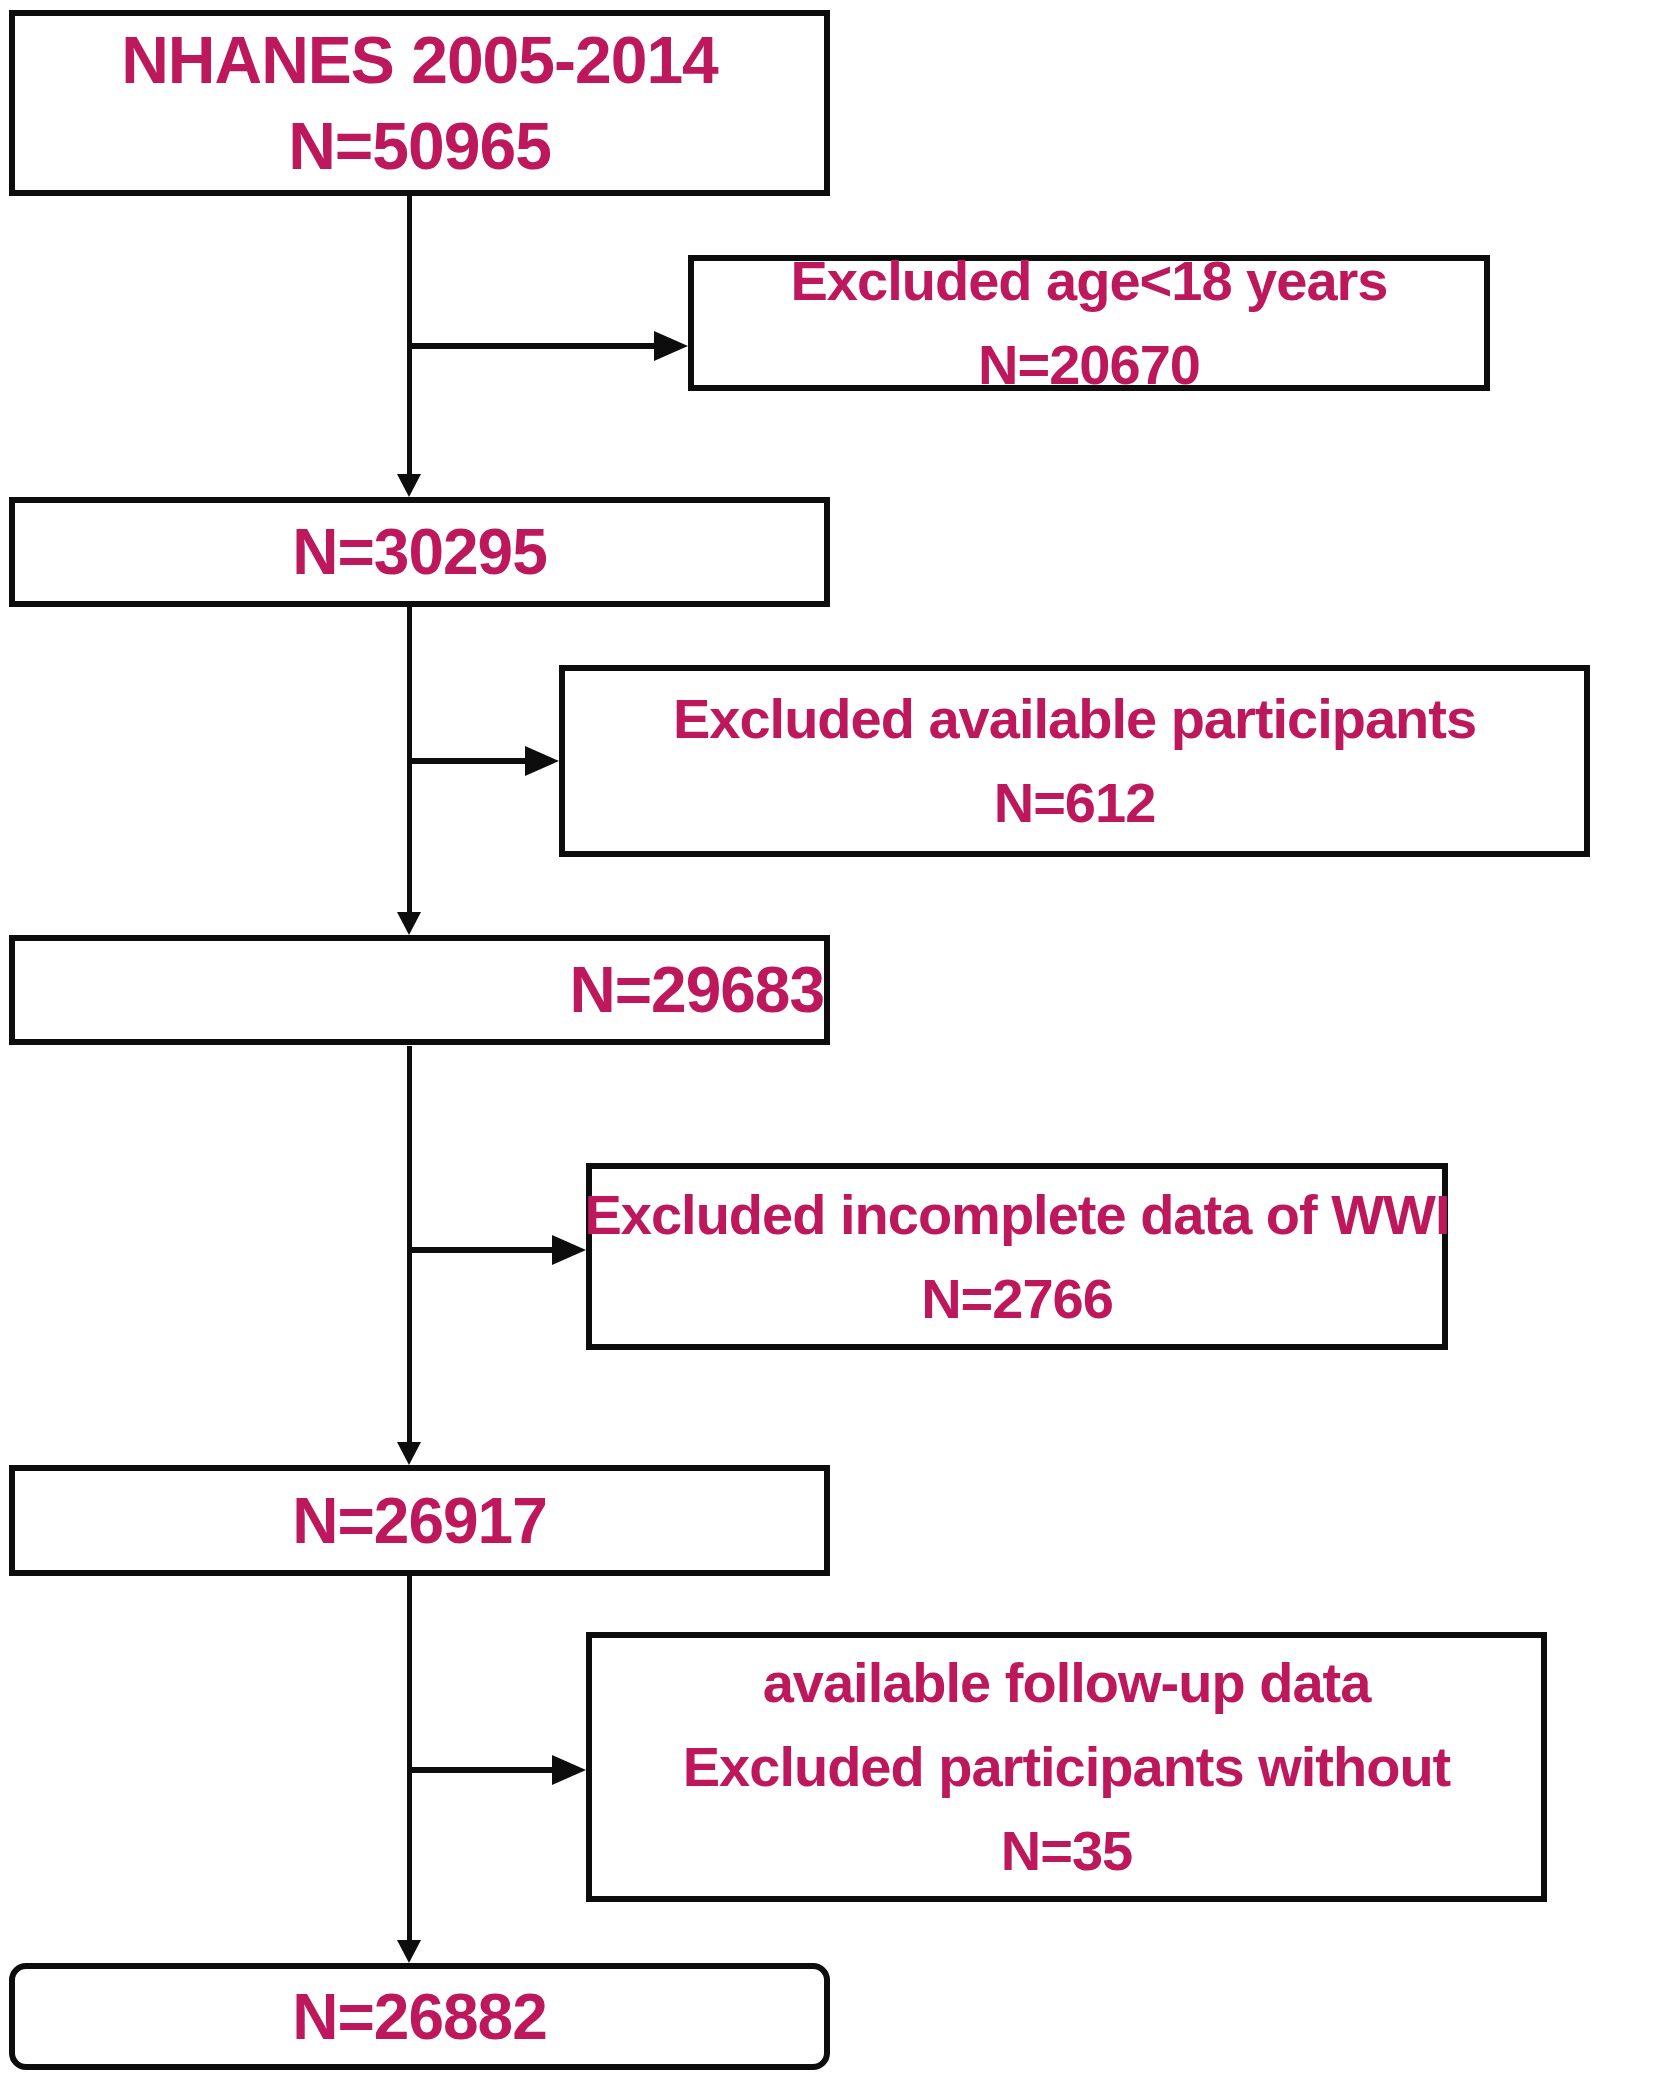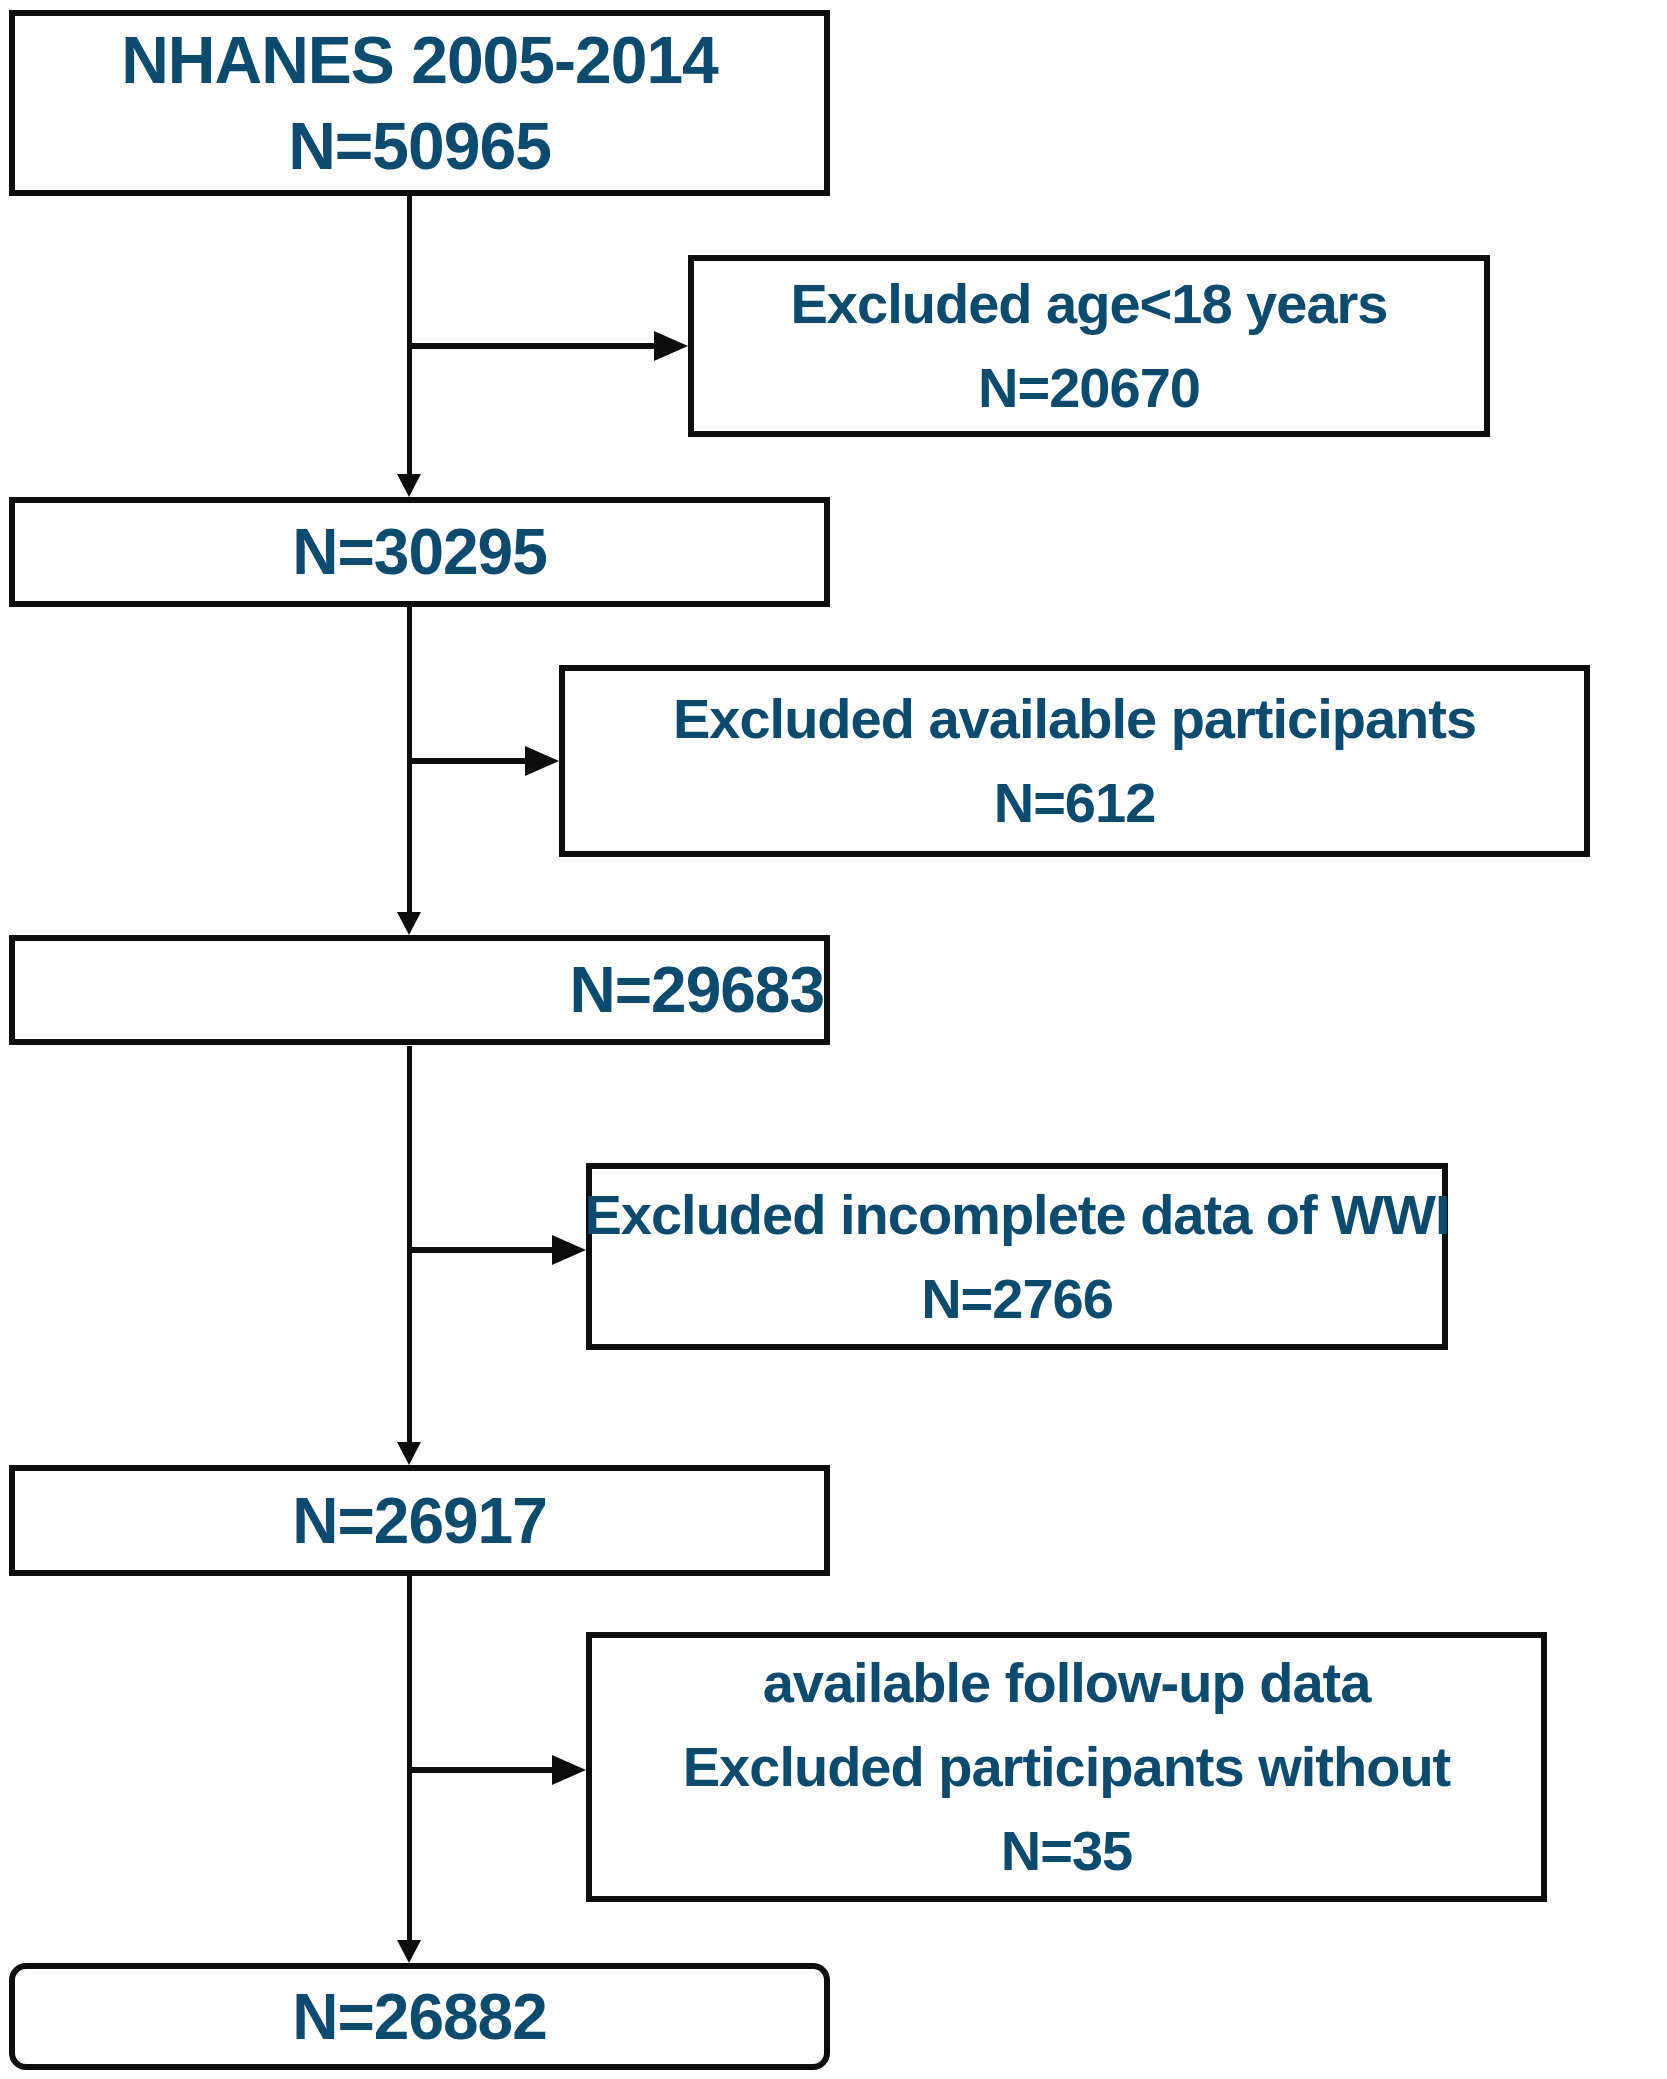--- a/index.html
+++ b/index.html
@@ -7,21 +7,21 @@
     padding: 0;
     background: #ffffff;
   }
   #figure {
     position: relative;
     width: 1667px;
     height: 2079px;
     background: #ffffff;
     font-family: "Liberation Sans", sans-serif;
     font-weight: 700;
-    color: #0c4a6e;
+    color: #be185d;
     overflow: hidden;
   }
   .node {
     position: absolute;
     box-sizing: border-box;
     background: #ffffff;
     border: 6px solid #0d0d0d;
     display: flex;
     flex-direction: column;
     justify-content: center;
@@ -69,21 +69,21 @@
   }
 
   
   #box-nhanes   { left: 9px;  top: 10px;   width: 821px;  height: 186px; }
   #box-n30295   { left: 9px;  top: 497px;  width: 821px;  height: 110px; }
   #box-n29683   { left: 9px;  top: 935px;  width: 821px;  height: 110px; align-items: flex-end; }
   #box-n26917   { left: 9px;  top: 1465px; width: 821px;  height: 111px; }
   #box-n26882   { left: 9px;  top: 1963px; width: 821px;  height: 107px; border-radius: 17px; }
 
   
-  #box-excl-age      { left: 688px; top: 255px;  width: 802px;  height: 182px; }
+  #box-excl-age      { left: 688px; top: 255px;  width: 802px;  height: 136px; }
   #box-excl-pregnant { left: 559px; top: 665px;  width: 1031px; height: 192px; }
   #box-excl-wwi      { left: 586px; top: 1163px; width: 862px; height: 187px; }
   #box-excl-followup { left: 586px; top: 1632px; width: 961px;  height: 270px; }
 
   
   #vseg-1 { top: 196px;  height: 280px; }
   #vseg-2 { top: 607px;  height: 307px; }
   #vseg-3 { top: 1046px; height: 398px; }
   #vseg-4 { top: 1576px; height: 366px; }
   #vhead-1 { top: 474px;  }

